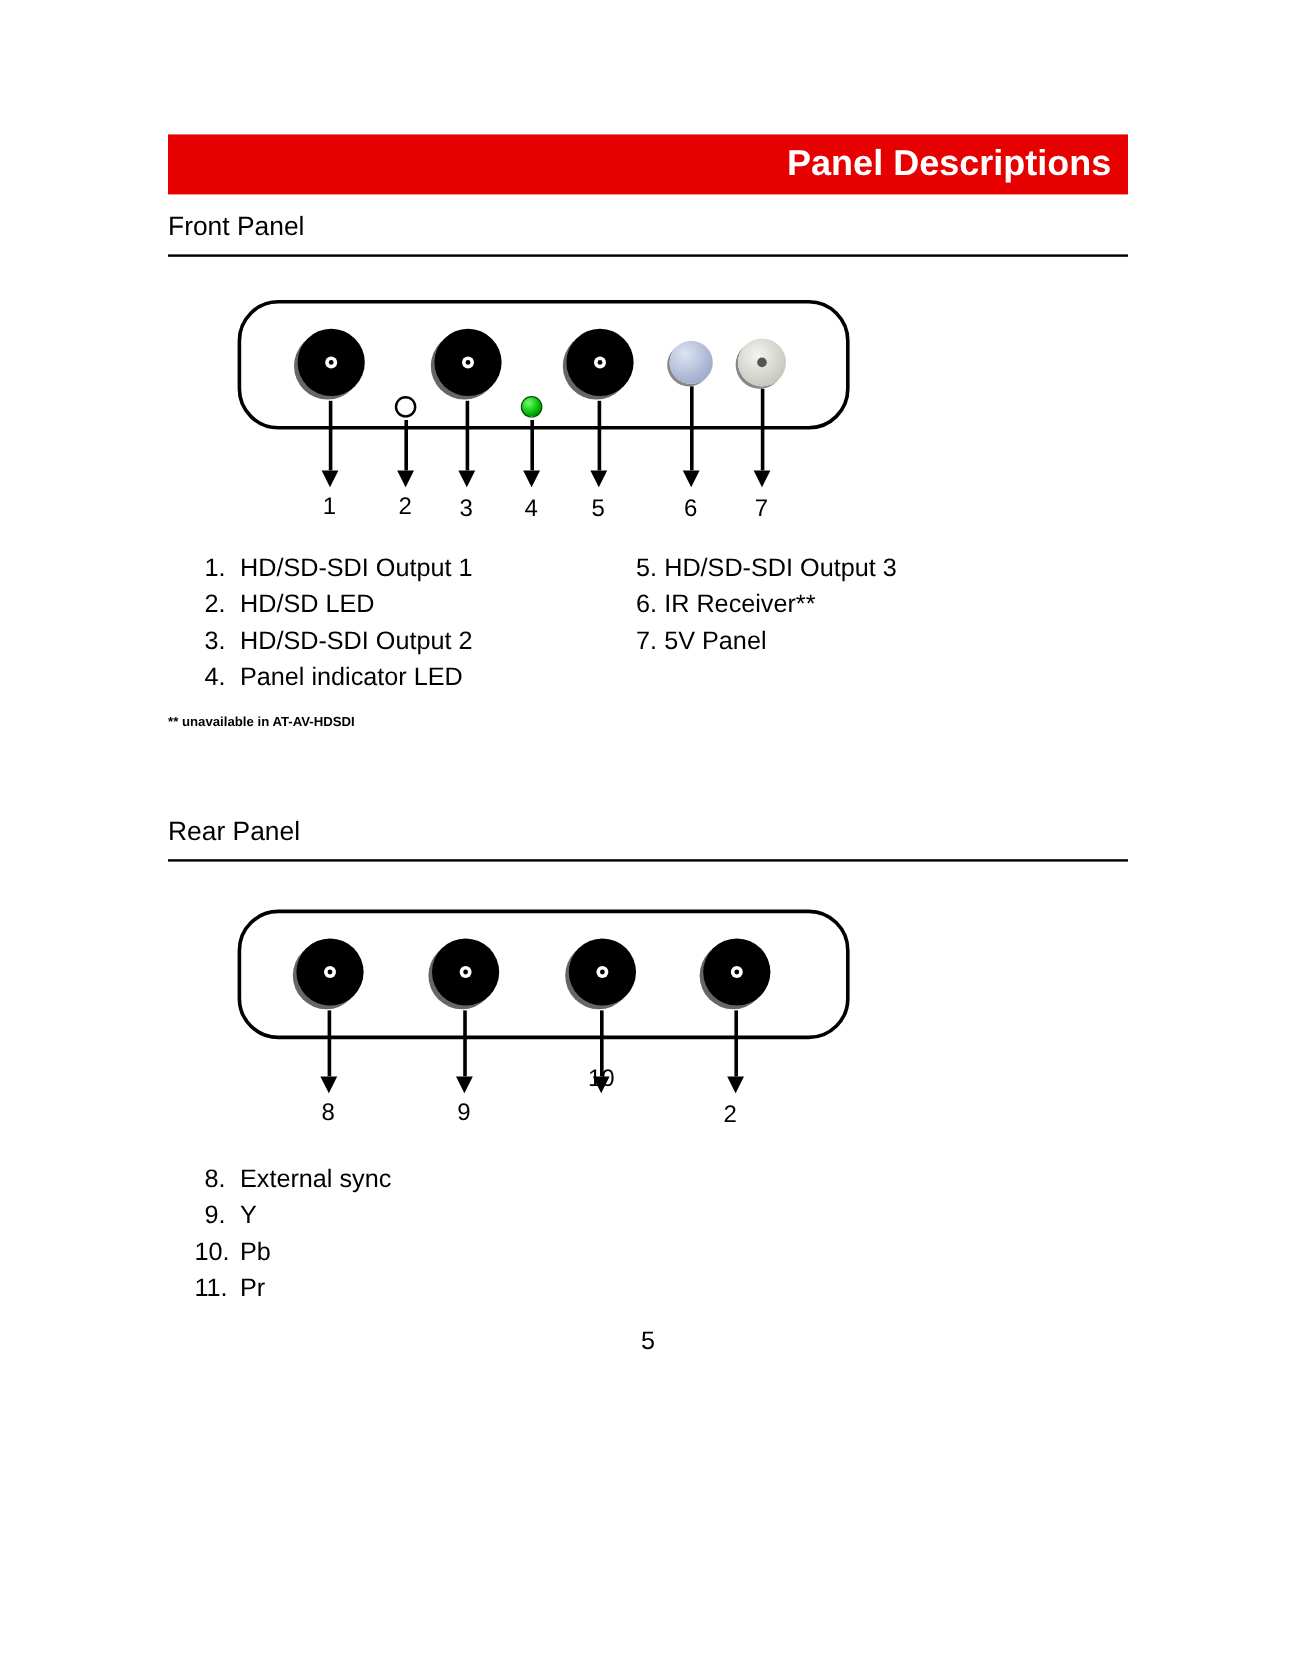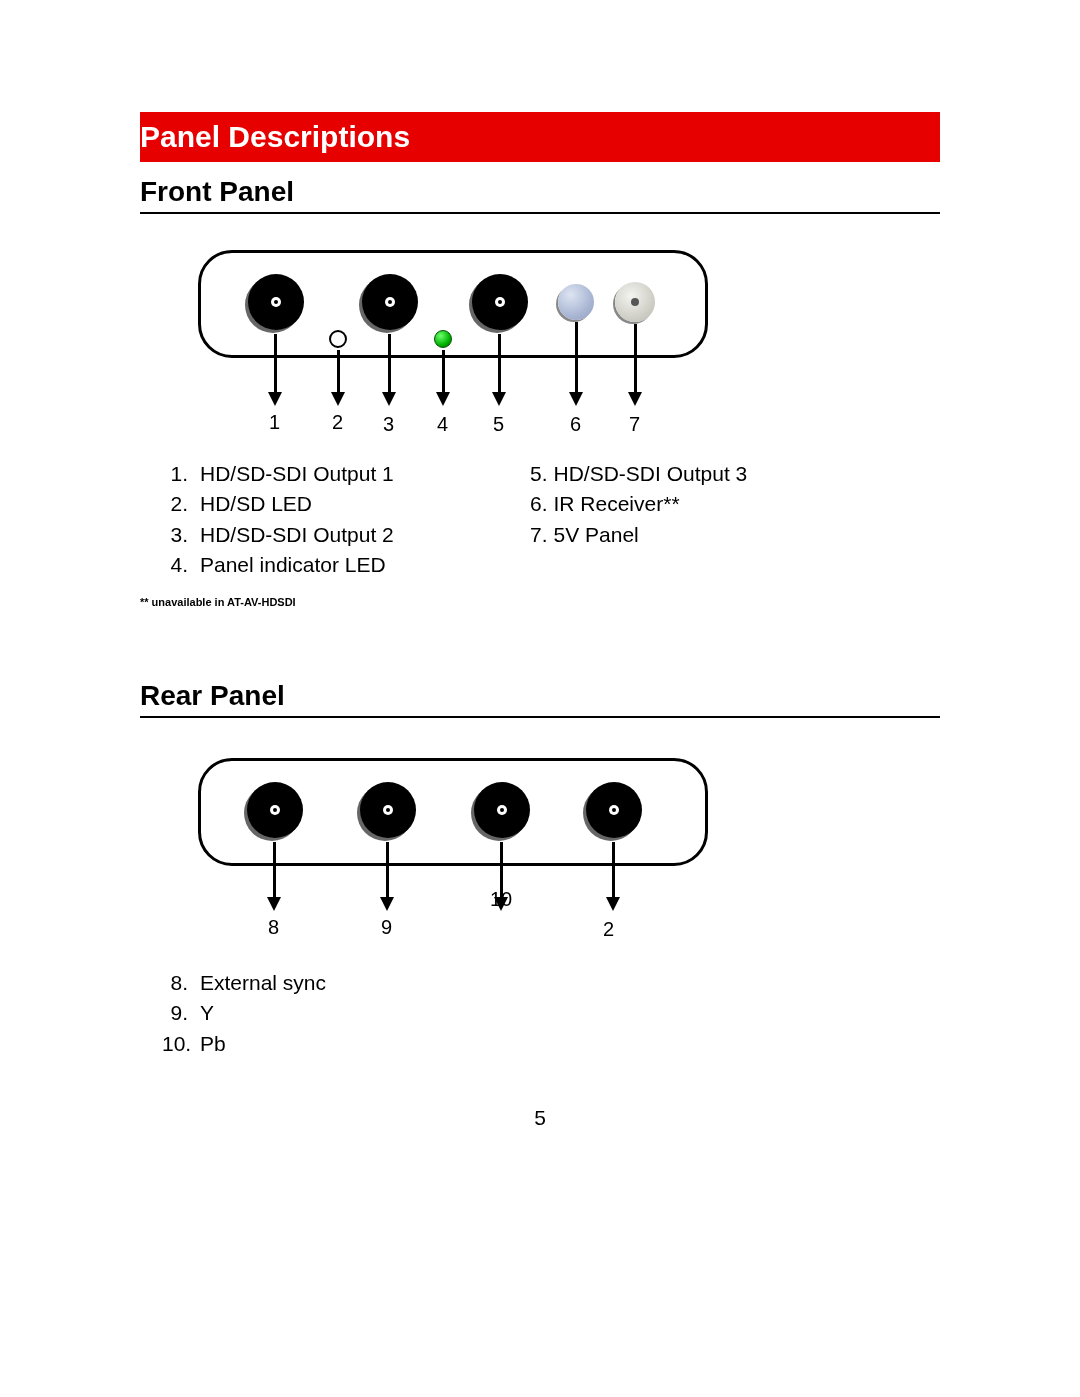--- a/index.html
+++ b/index.html
@@ -1,24 +1,24 @@
 <!DOCTYPE html>
 <html><head>
 <meta charset="utf-8">
 <style>
   * { box-sizing: border-box; margin: 0; padding: 0; }
   html, body { width: 1080px; height: 1397px; background: #ffffff; font-family: Arial, Helvetica, sans-serif; color: #000; }
   .page { position: relative; width: 1080px; height: 1397px; }
   .redbar {
     position: absolute; left: 140px; top: 112px; width: 800px; height: 50px;
     background: #e60000; color: #fff; font-weight: bold; font-size: 30px;
-    display: flex; align-items: center; padding-right: 14px;
+    display: flex; align-items: center; justify-content: flex-end; padding-right: 14px;
   }
   .section-title {
-    position: absolute; left: 140px; font-size: 28px; font-weight: bold;
+    position: absolute; left: 140px; font-size: 22px; font-weight: normal;
   }
   .underline {
     position: absolute; left: 140px; width: 800px; height: 0;
     border-top: 2px solid #000;
   }
   
   .panel-frame {
     position: absolute; border: 3px solid #000; border-radius: 34px; background: #fff;
   }
   
@@ -226,17 +226,21 @@
         <span>External sync</span>
       </div>
     <div class="row">
         <span class="num">9.</span>
         <span>Y</span>
       </div>
     <div class="row">
         <span class="num">10.</span>
         <span>Pb</span>
       </div>
+    <div class="row">
+        <span class="num">11.</span>
+        <span>Pr</span>
+      </div>
   </div>
 
   <div class="page-num" style="left:0; width:1080px; top:1106px;">5</div>
 
 </div>
 
 </body></html>

